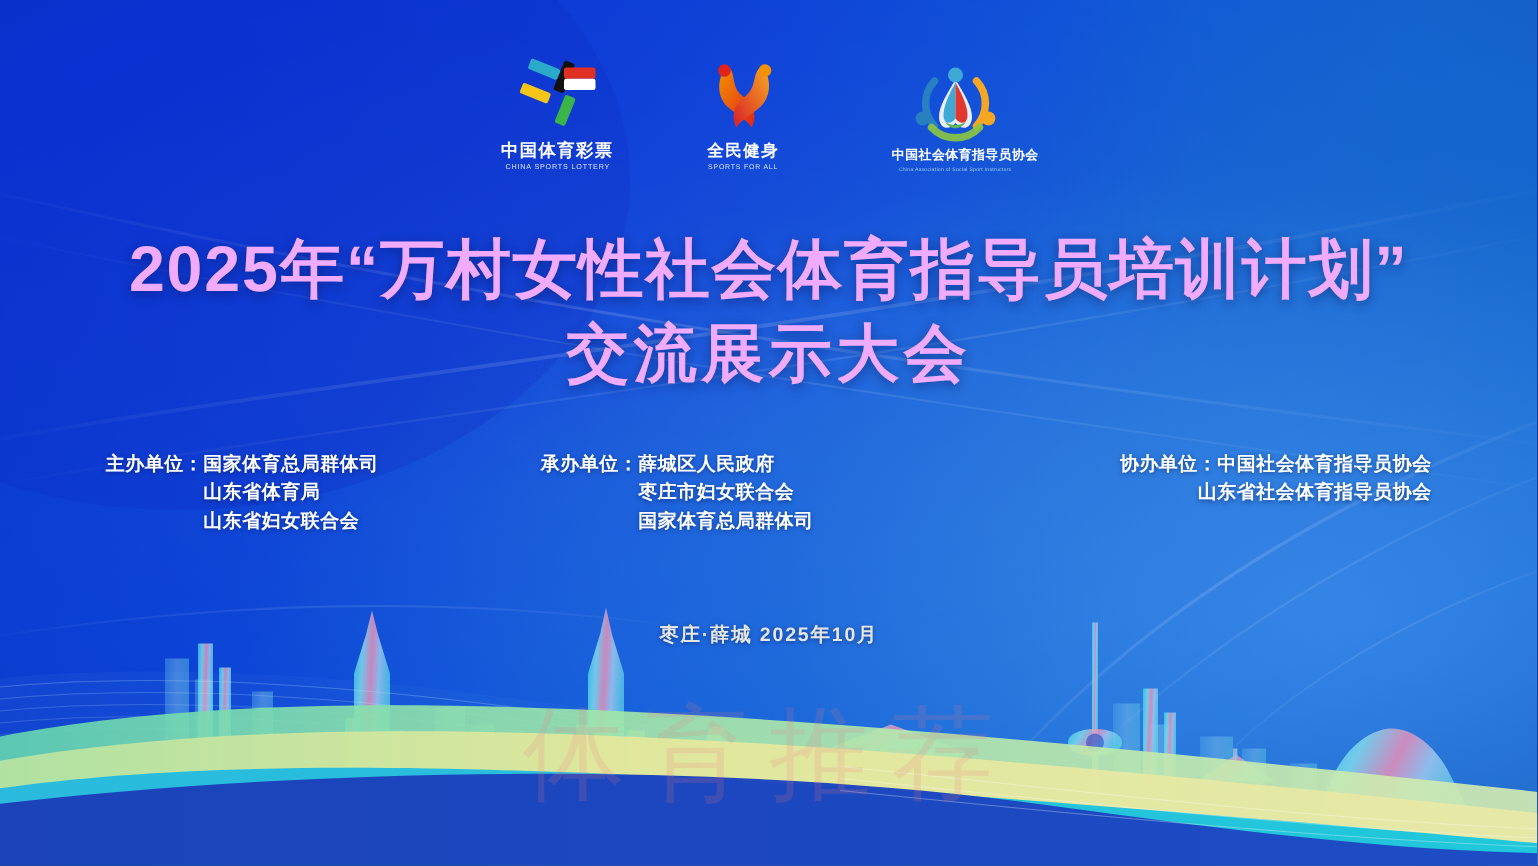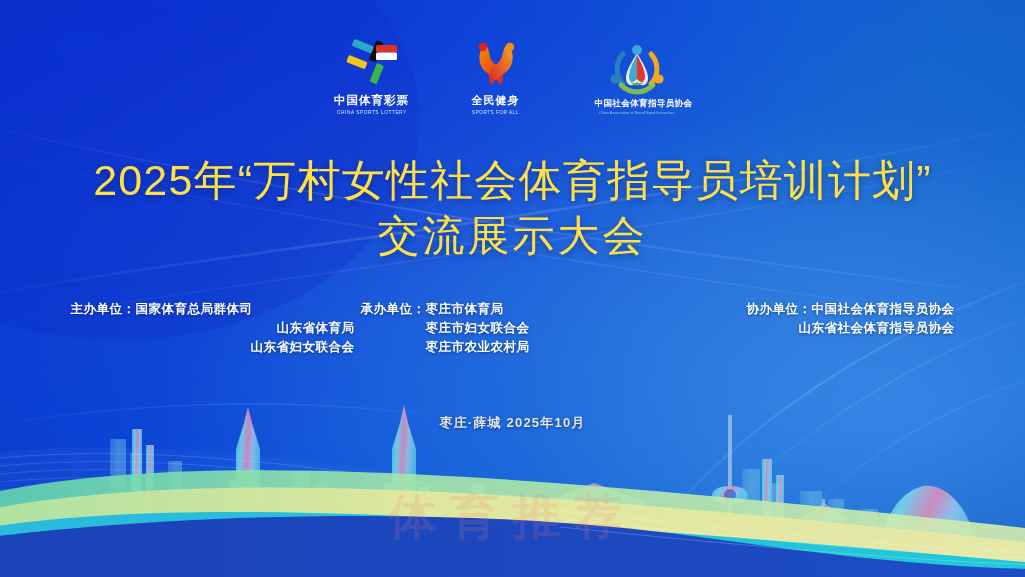--- a/index.html
+++ b/index.html
@@ -60,22 +60,22 @@
   .logo-assoc .cn { font-size: 8.6px; letter-spacing: 0.3px; margin-left: 14px; }
   .logo-assoc .en { font-size: 3.7px; letter-spacing: 0.2px; margin-top: 1px; color:#9fd0e8; }
 
   
   .title-block {
     position: absolute;
     top: 152px; left: 0; right: 0;
     text-align: center;
   }
   .title-line1, .title-line2 {
-    color: #fde047;
-    font-weight: 400;
+    color: #f0abfc;
+    font-weight: 700;
     font-size: 43px;
     line-height: 56px;
     letter-spacing: 1.2px;
     white-space: nowrap;
     text-shadow: 0 2px 7px rgba(2,20,80,0.45);
   }
   .title-line2 { font-size: 42px; letter-spacing: 3px; }
 
   
   .orgs {
@@ -91,21 +91,21 @@
   .org-line {
     color: #ffffff;
     font-size: 12.6px;
     font-weight: 700;
     line-height: 19px;
     letter-spacing: 0.4px;
     white-space: nowrap;
     text-shadow: 0 1px 3px rgba(2,20,80,0.5);
   }
   .org-col.c1 .org-line { padding-left: 16px; }
-  .org-col.c1 .org-line.ind { padding-left: 81px; text-align: right; }
+  .org-col.c1 .org-line.ind { padding-left: 81px; }
   .org-col.c2 .org-line { padding-left: 6px; }
   .org-col.c2 .org-line.ind { padding-left: 71px; }
   .org-col.c3 .org-line { padding-left: 16px; text-align: right; }
   .org-col.c3 .org-line.ind { padding-left: 81px; }
 
   
   .venue {
     position: absolute;
     top: 414px; left: 0; right: 0;
     text-align: center;
@@ -122,22 +122,22 @@
     left: 0; right: 0; bottom: 0;
     height: 190px;
   }
   .scene svg { display: block; width: 100%; height: 100%; }
 
   .watermark {
     position: absolute;
     left: 0; right: 0;
     bottom: 28px;
     text-align: center;
-    font-size: 48px;
-    font-weight: 700;
+    font-size: 68px;
+    font-weight: 400;
     letter-spacing: 14px;
     color: rgba(235,120,130,0.17);
     pointer-events: none;
     user-select: none;
     white-space: nowrap;
   }
 </style>
 </head>
 <body>
 
@@ -243,23 +243,23 @@
 
   <div class="orgs">
 
     <div class="org-col c1">
       <div class="org-line">主办单位：国家体育总局群体司</div>
       <div class="org-line ind">山东省体育局</div>
       <div class="org-line ind">山东省妇女联合会</div>
     </div>
 
     <div class="org-col c2">
-      <div class="org-line">承办单位：枣庄市体育局</div>
+      <div class="org-line">承办单位：薛城区人民政府</div>
       <div class="org-line ind">枣庄市妇女联合会</div>
-      <div class="org-line ind">枣庄市农业农村局</div>
+      <div class="org-line ind">国家体育总局群体司</div>
     </div>
 
     <div class="org-col c3">
       <div class="org-line">协办单位：中国社会体育指导员协会</div>
       <div class="org-line ind">山东省社会体育指导员协会</div>
     </div>
   </div>
 
   <div class="venue">枣庄·薛城 2025年10月</div>
 

